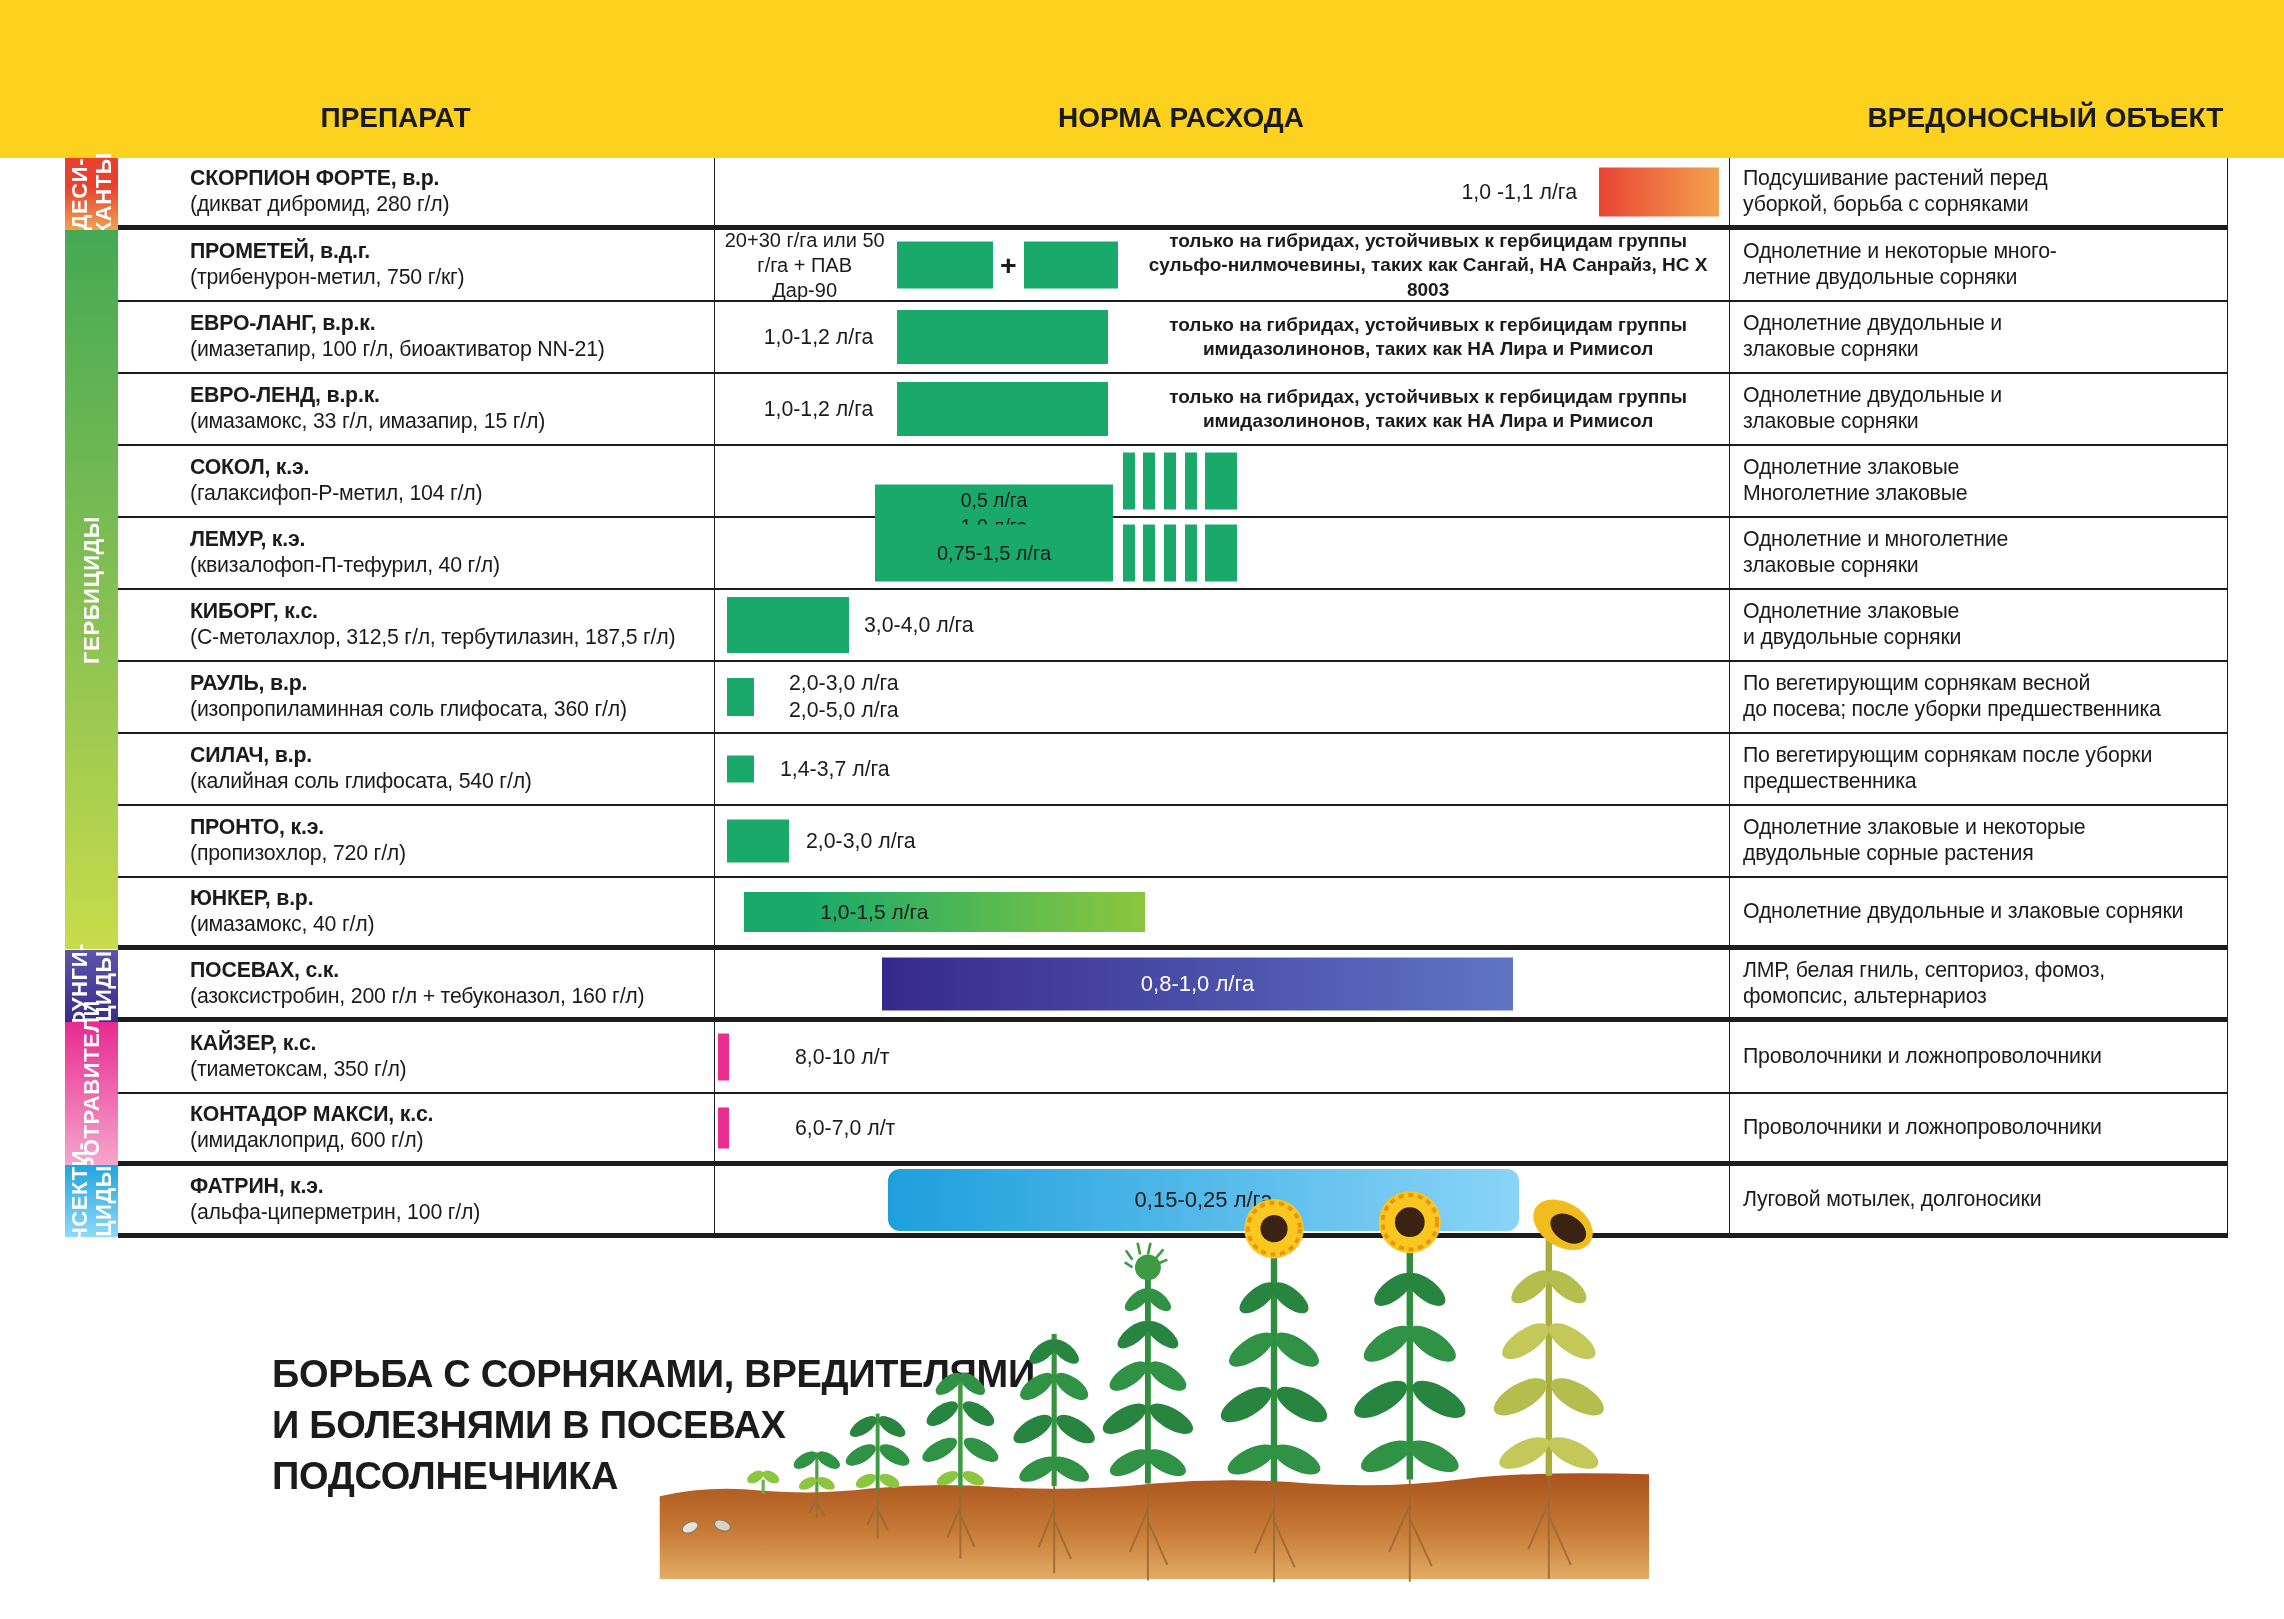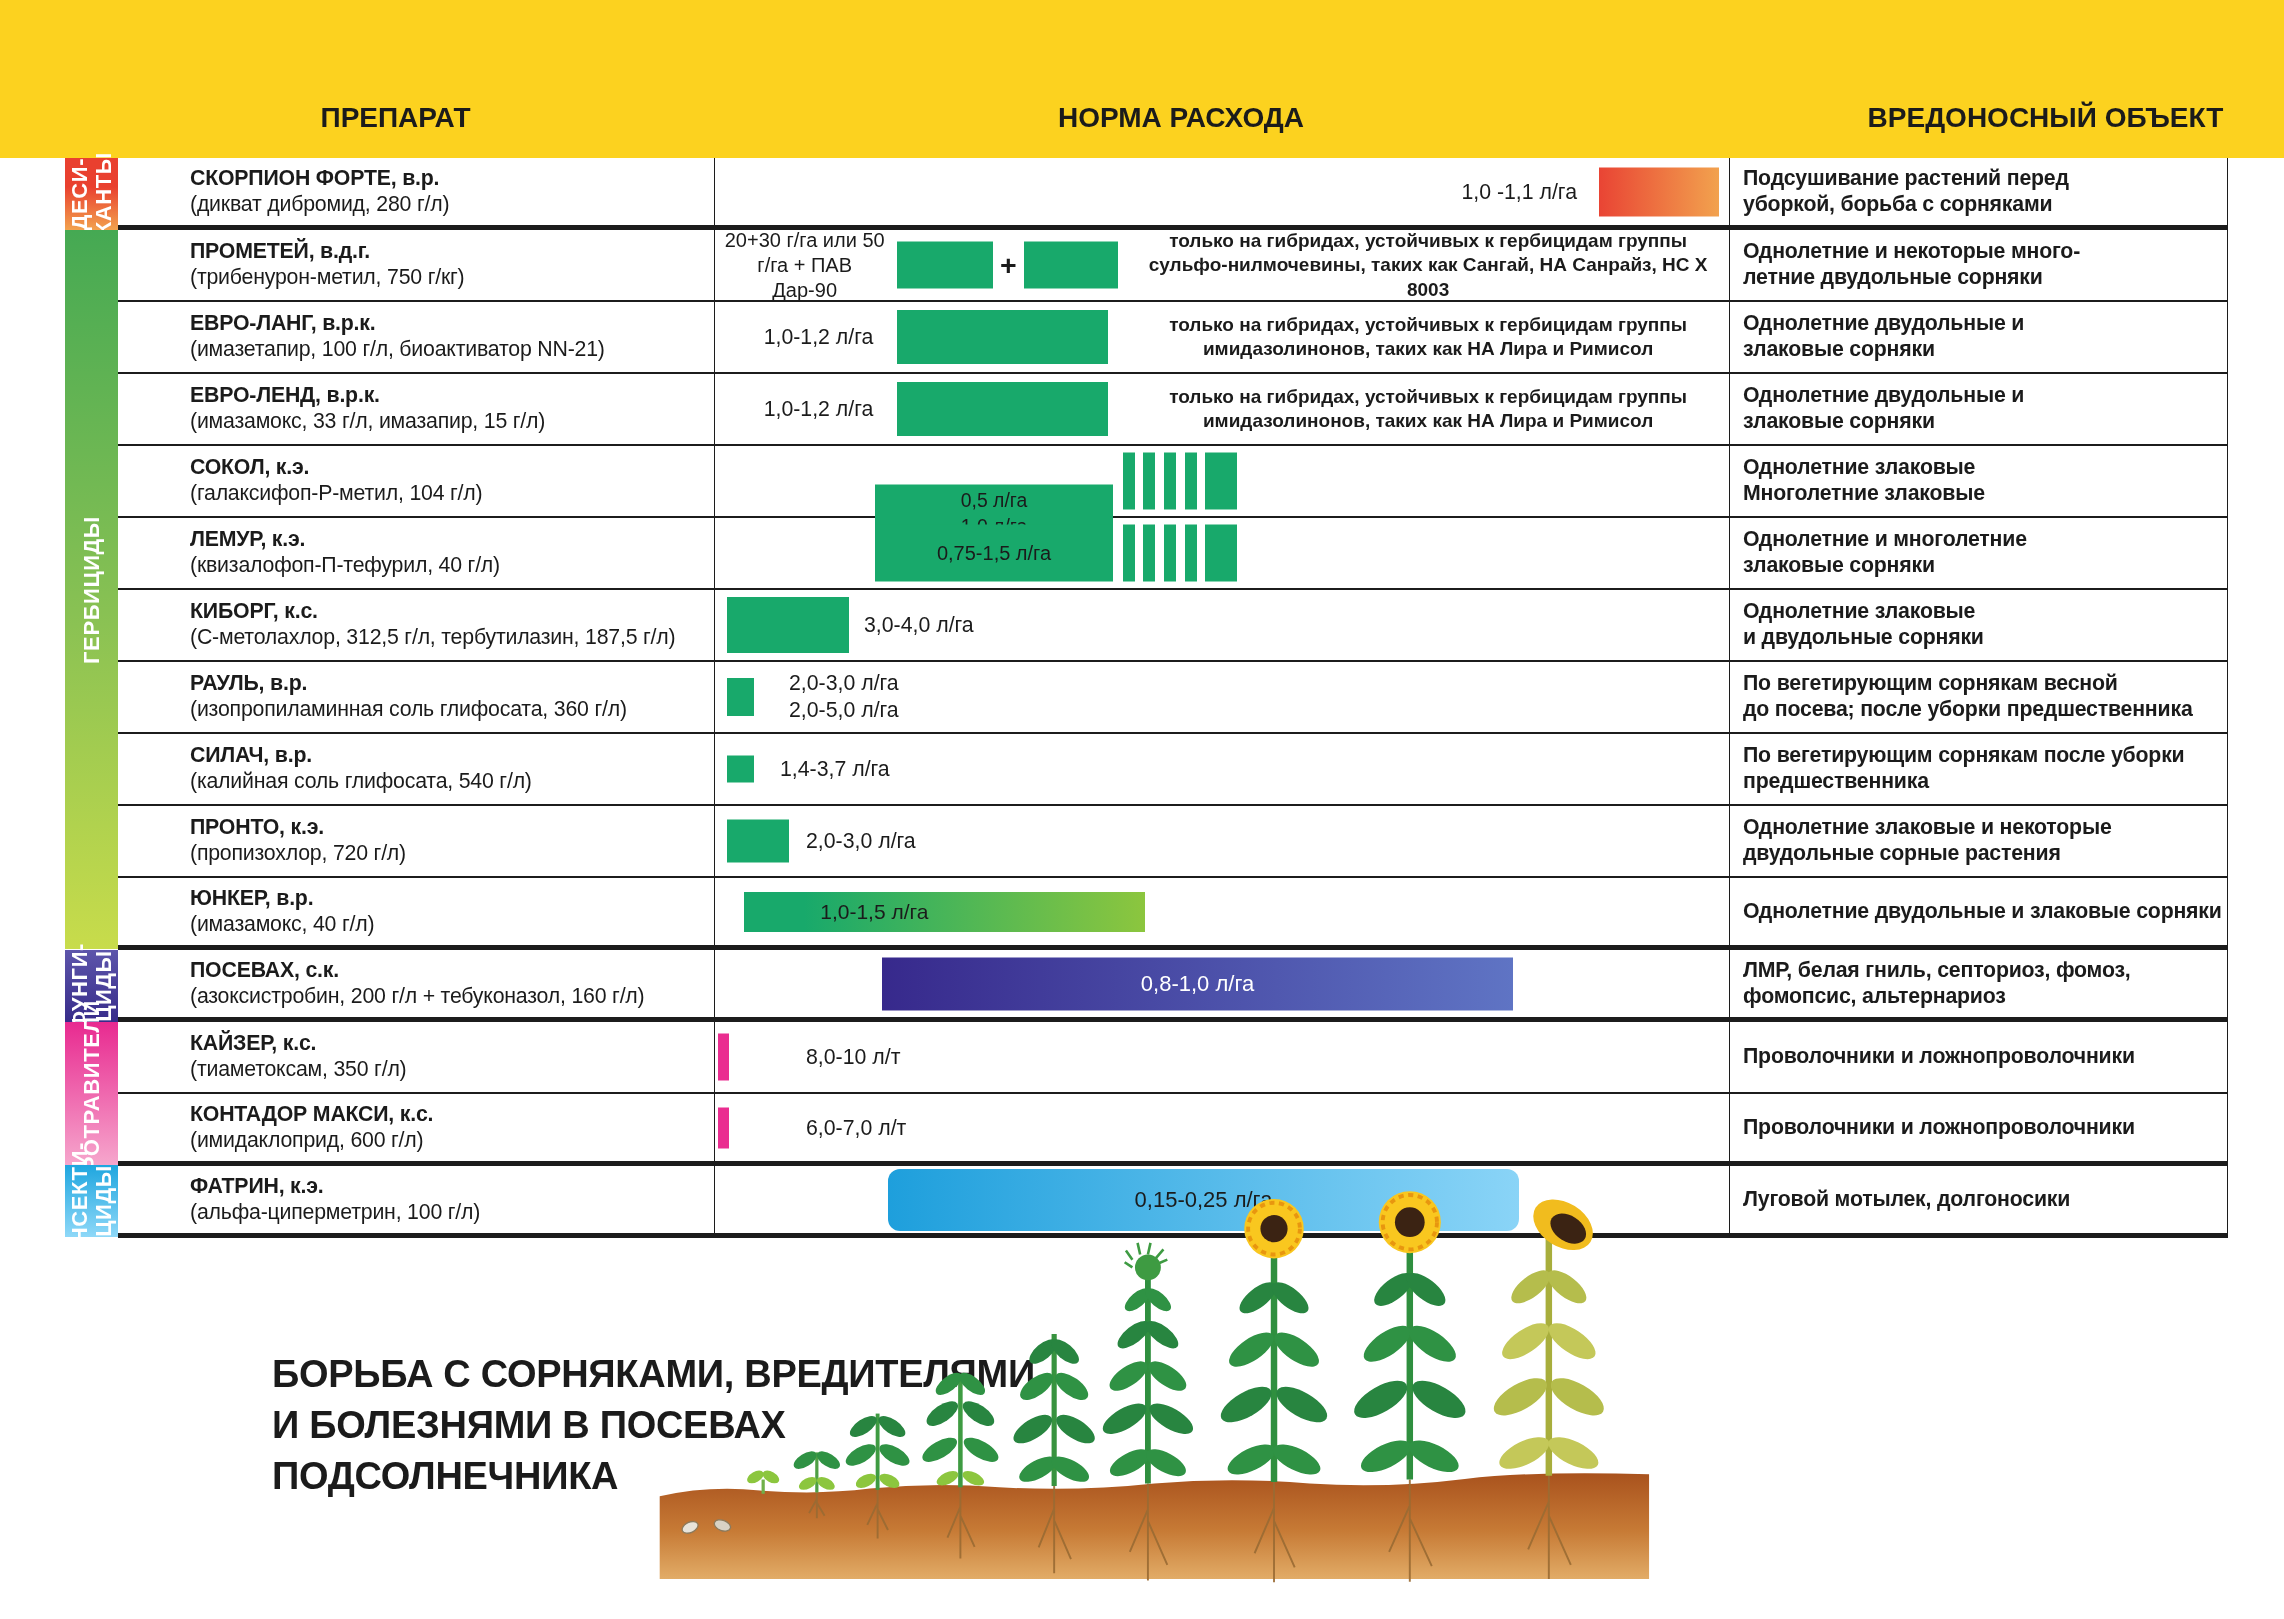--- a/index.html
+++ b/index.html
@@ -13,21 +13,21 @@
 
   .rows{position:absolute;left:118px;top:158px;width:2109px;border-right:1.9px solid #1c1c1c;}
   .row{position:relative;height:72px;box-sizing:border-box;border-bottom:2.6px solid #1c1c1c;display:flex;padding-left:41px;}
   .row.gend{border-bottom-width:5.8px;}
   .prep{width:555px;box-sizing:border-box;padding-left:31px;display:flex;flex-direction:column;
         justify-content:center;font-size:21.3px;line-height:1.22;letter-spacing:-0.2px;}
   .prep .nm{font-weight:700;}
   .rate{width:1016px;position:relative;box-sizing:border-box;
         border-left:1.9px solid #1c1c1c;border-right:1.9px solid #1c1c1c;}
   .obj{flex:1;display:flex;flex-direction:column;justify-content:center;padding-left:13px;
-       font-size:21.3px;line-height:1.2;font-weight:700;box-sizing:border-box;letter-spacing:-0.2px;}
+       font-size:21.3px;line-height:1.2;font-weight:400;box-sizing:border-box;letter-spacing:-0.2px;}
 
   .bar{position:absolute;top:50%;transform:translateY(-50%);background:#18A96B;}
   .rlab{position:absolute;top:50%;transform:translateY(-50%);font-size:21.3px;white-space:nowrap;}
 
   .lab-r1{right:152px;}
   .bar-r1{right:9.7px;width:120px;height:49px;background:linear-gradient(90deg,#E94434,#F2A24E);}
 
   .lab-r2{left:5.2px;width:169px;text-align:center;font-size:20px;line-height:1.25;white-space:normal;}
   .blk1{left:182px;width:96px;height:47px;}
   .plus{position:absolute;left:279px;width:28.5px;text-align:center;font-size:28.5px;font-weight:700;
@@ -50,21 +50,21 @@
   .bar-r8{left:11.6px;width:27px;height:38px;}   .lab-r8{left:74px;text-align:left;line-height:1.25;}
   .bar-r9{left:11.6px;width:27px;height:27px;}   .lab-r9{left:65px;}
   .bar-r10{left:11.6px;width:62px;height:43px;}  .lab-r10{left:91px;}
 
   .bar-r11{left:9px;width:401px;height:40px;background:linear-gradient(90deg,#18A96B 15%,#8CC63E);margin-left:20px;}
   .bar-r11 span{position:absolute;left:0;top:50%;transform:translateY(-50%);width:65%;
                 text-align:center;font-size:21px;}
 
   .bar-r12{left:167px;width:631px;height:53px;background:linear-gradient(90deg,#37298C,#5F74C4);
            color:#fff;display:flex;align-items:center;justify-content:center;font-size:22px;}
-  .bar-r13{left:2.6px;width:11px;height:47px;background:#EA2D90;}  .lab-r13{left:91px;}
+  .bar-r13{left:2.6px;width:11px;height:47px;background:#EA2D90;}  .lab-r13{left:80px;}
   .bar-r14{left:2.6px;width:11px;height:41px;background:#EA2D90;}
   .bar-r15{left:173px;width:631px;height:62px;background:linear-gradient(90deg,#1E9FDC,#8AD4F7);
            display:flex;align-items:center;justify-content:center;font-size:22px;border-radius:12px;}
 
   .cat{position:absolute;left:65px;width:53px;display:flex;align-items:center;justify-content:center;}
   .cat .vtxt{writing-mode:vertical-rl;transform:rotate(180deg);color:#fff;font-weight:700;
              font-size:22px;line-height:1.08;text-align:center;letter-spacing:0.6px;}
   .cat-desic{top:158px;height:72px;background:linear-gradient(180deg,#E9402F 40%,#F2A24E 100%);}
   .cat-herb{top:230px;height:719px;background:linear-gradient(180deg,#45A953 0%,#8BC253 55%,#C8DC4B 100%);}
   .cat-fungi{top:950px;height:72px;background:linear-gradient(180deg,#5D55AB,#372C8A);}

